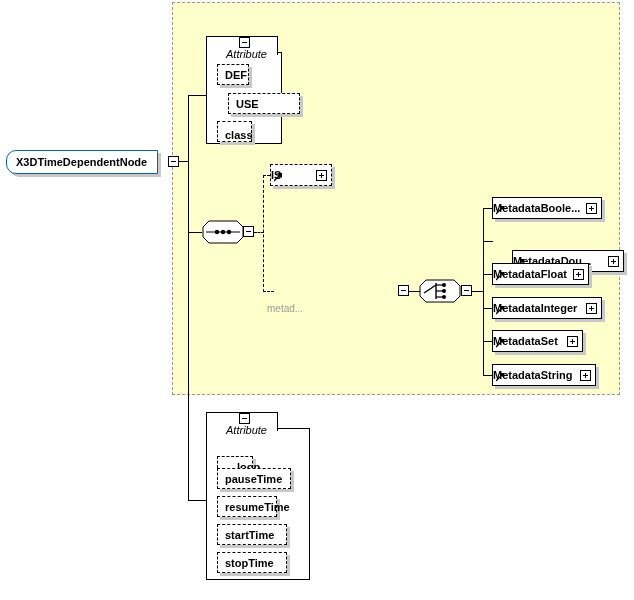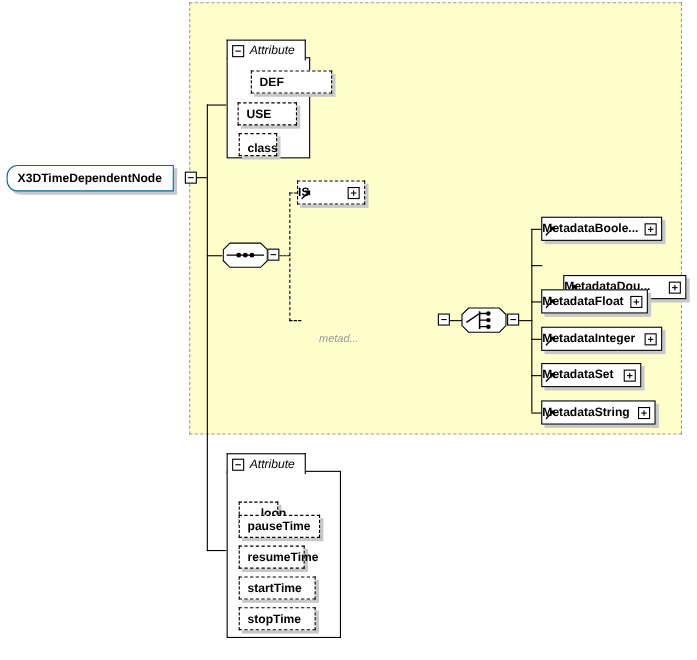--- a/index.html
+++ b/index.html
@@ -62,20 +62,21 @@
   .attr-group{
     position:absolute;background:#ffffff;
     border:1px solid #000;box-sizing:border-box;
   }
   .attr-tab{
     position:absolute;background:#ffffff;
     border:1px solid #000;border-bottom:none;
     box-sizing:border-box;height:19px;
     display:flex;align-items:center;padding-left:4px;
     z-index:3;
+    flex-direction:column;
   }
   .attr-tab .tab-lbl{
     font-size:11px;font-style:italic;color:#000;margin-left:5px;white-space:nowrap;
   }
   .attr-tab .pmbox{
     position:relative;width:11px;height:11px;background:#fff;border:1px solid #000;
     box-sizing:border-box;flex:none;
   }
   .attr-tab .pmbox::before{
     content:"";position:absolute;left:2px;top:4px;width:5px;height:1px;background:#000;
@@ -162,24 +163,24 @@
   <div class="ln h" style="left:188px;top:232px;width:14px;"></div>
 
   <div class="ln h" style="left:188px;top:500px;width:18px;"></div>
 
   <div class="attr-group" style="left:206px;top:52px;width:76px;height:92px;"></div>
   <div class="attr-tab" style="left:206px;top:36px;width:72px;">
     <span class="pmbox"></span>
     <span class="tab-lbl">Attribute</span>
   </div>
 
-  <div class="attr-item" style="left:228px;top:64px;width:74px;">
+  <div class="attr-item" style="left:217px;top:64px;width:32px;">
     <span class="lbl">DEF</span>
   </div>
-  <div class="attr-item" style="left:216px;top:93px;width:54px;">
+  <div class="attr-item" style="left:228px;top:93px;width:72px;">
     <span class="lbl">USE</span>
   </div>
   <div class="attr-item" style="left:217px;top:121px;width:35px;align-items:flex-end;">
     <span class="lbl">class</span>
   </div>
 
   <div class="comp" style="left:202px;top:220px;">
     <svg width="42" height="24" viewBox="0 0 42 24">
       <polygon points="7,1 35,1 41,7 41,17 35,23 7,23 1,17 1,7" fill="#ffffff" stroke="#000000" stroke-width="1"></polygon>
       <line x1="4" y1="12" x2="38" y2="12" stroke="#000000" stroke-width="1.2"></line>
@@ -200,21 +201,21 @@
   <div class="el-box dashed" style="left:270px;top:164px;width:62px;">
     <svg class="ref-arrow" viewBox="0 0 9 9">
       <line x1="0" y1="8" x2="7" y2="1" stroke="#000" stroke-width="1.3"></line>
       <polygon points="8,0 8,5 3,0" fill="#000"></polygon>
     </svg>
     <span class="lbl">IS</span>
     <span class="pmbox plus"></span>
   </div>
 
   <div class="pm" style="left:398px;top:285px;"></div>
-  <div class="sub-lbl" style="left:290px;top:303px;font-style:italic;">metad...</div>
+  <div class="sub-lbl" style="left:267px;top:303px;">metad...</div>
 
   <div class="ln h" style="left:409px;top:291px;width:11px;"></div>
 
   <div class="comp" style="left:419px;top:279px;">
     <svg width="42" height="24" viewBox="0 0 42 24">
       <polygon points="7,1 35,1 41,7 41,17 35,23 7,23 1,17 1,7" fill="#ffffff" stroke="#000000" stroke-width="1"></polygon>
       <line x1="5" y1="14" x2="17" y2="6" stroke="#000000" stroke-width="1.3"></line>
       <line x1="17" y1="4" x2="17" y2="20" stroke="#000000" stroke-width="1.4"></line>
       <line x1="17" y1="6" x2="24" y2="6" stroke="#000000" stroke-width="1.2"></line>
       <line x1="17" y1="12" x2="24" y2="12" stroke="#000000" stroke-width="1.2"></line>

